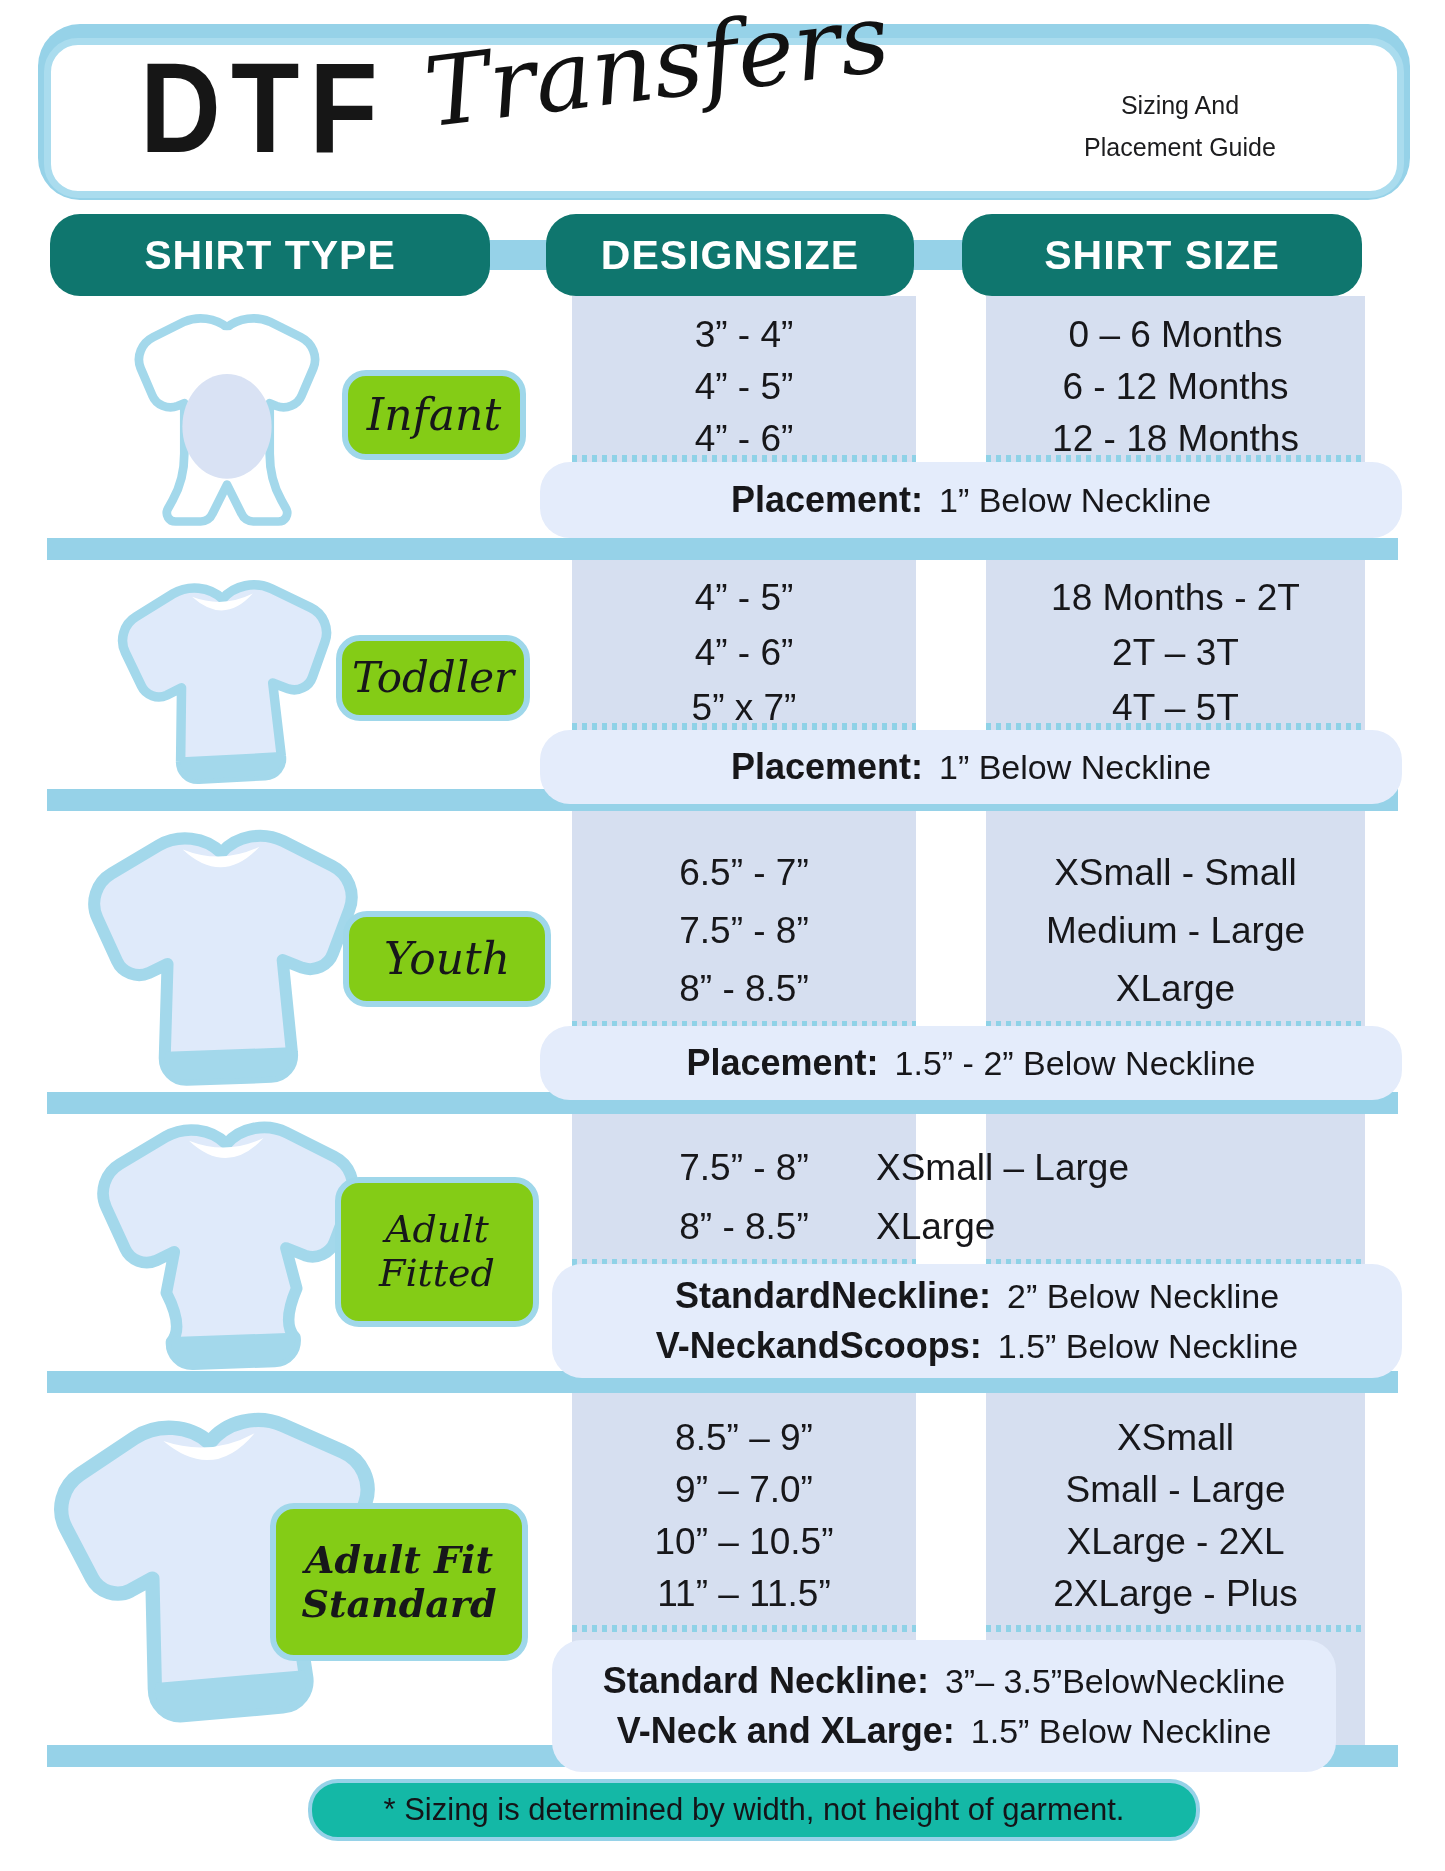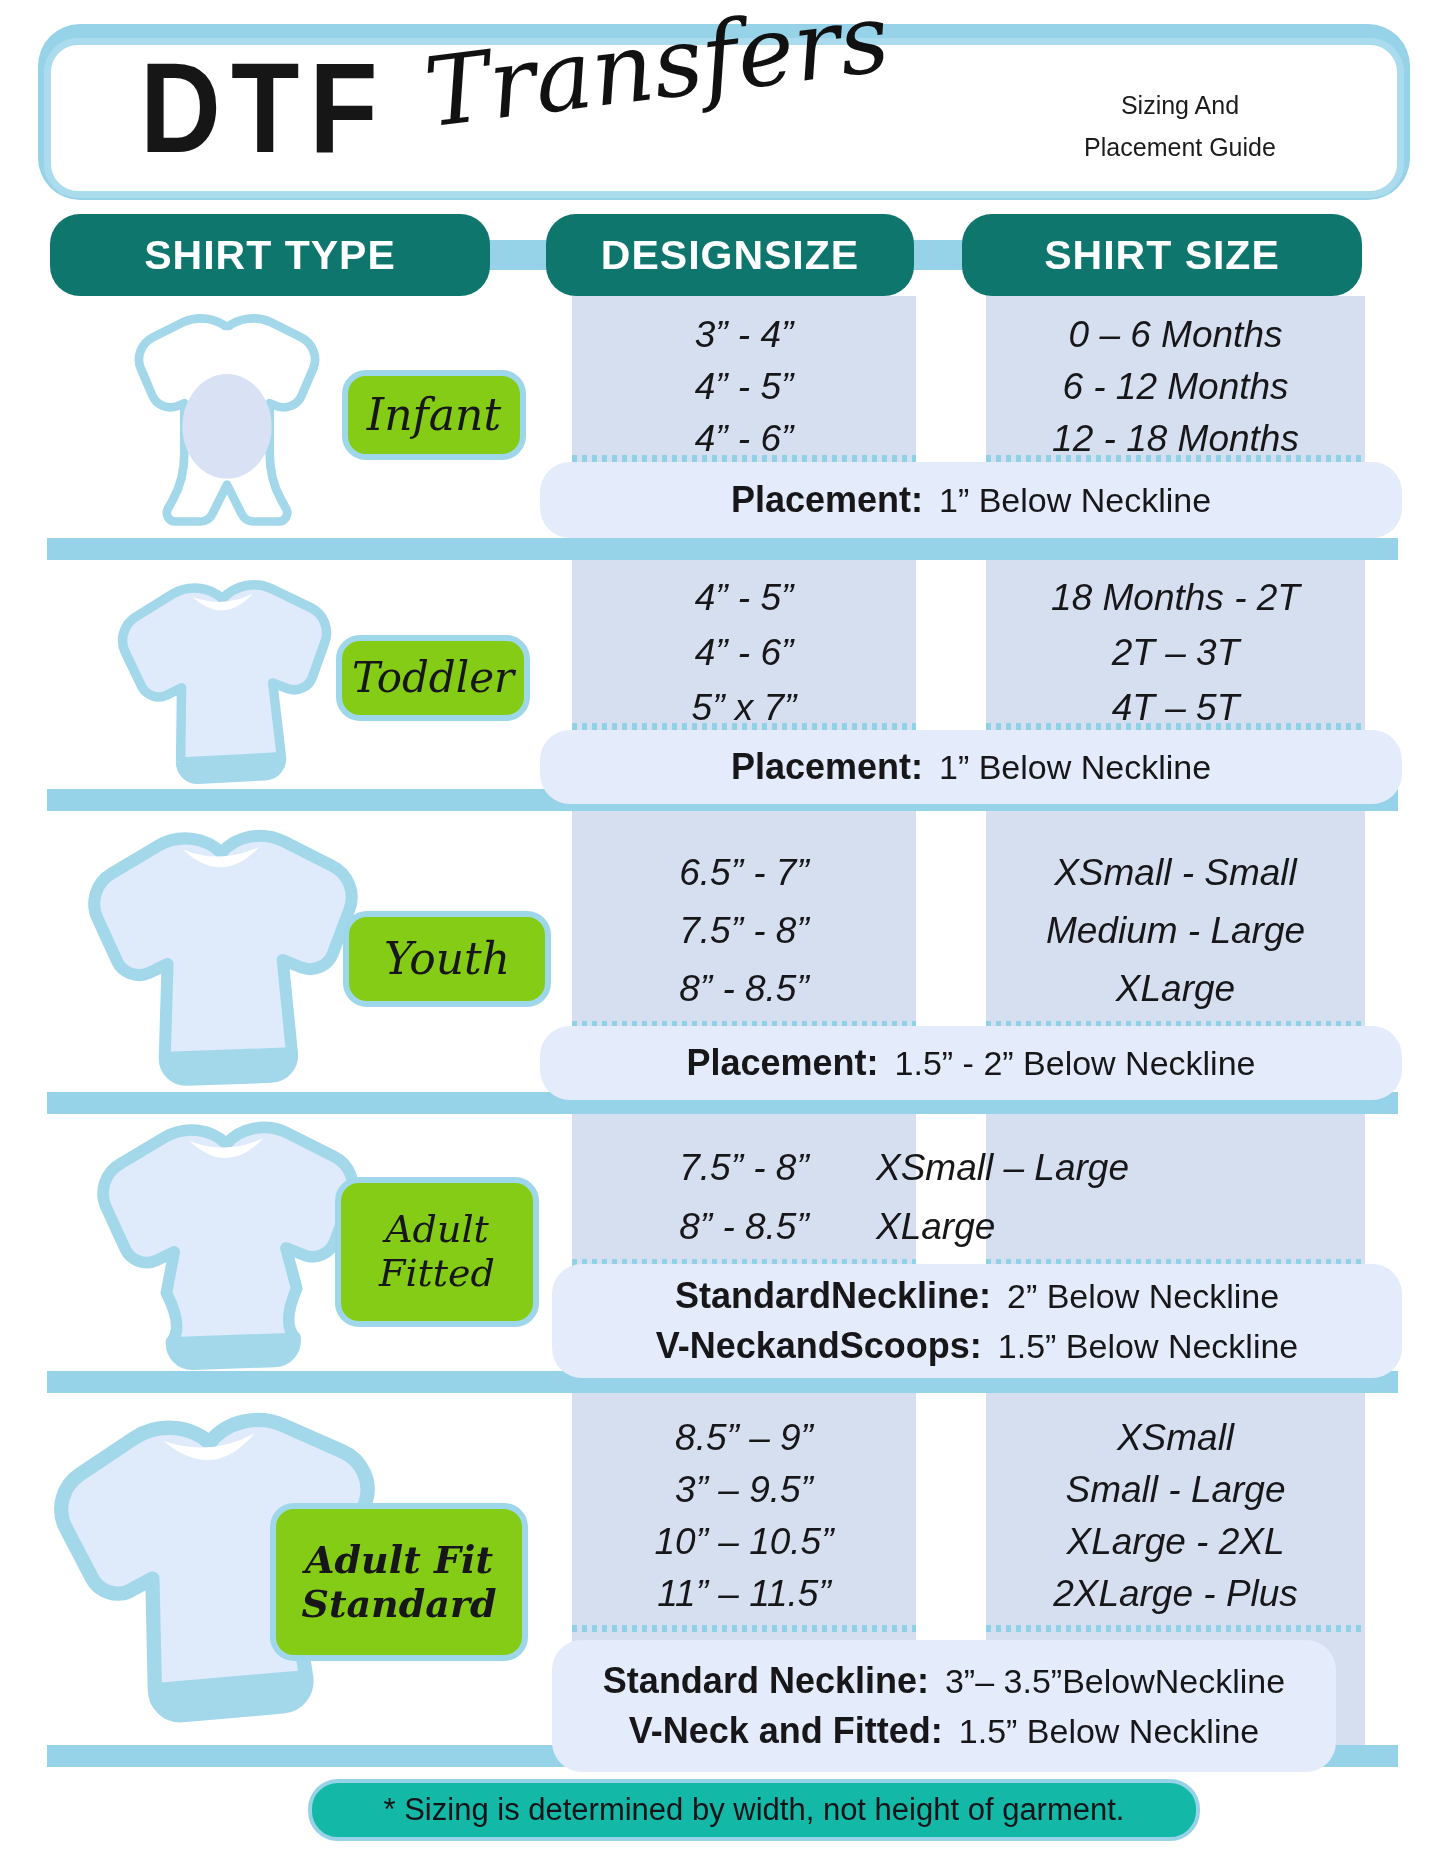--- a/index.html
+++ b/index.html
@@ -37,21 +37,21 @@
         display:flex;flex-direction:column;align-items:center;justify-content:center;gap:8px;}
   .pline{font-size:34px;white-space:nowrap;}
   .plabel{font-weight:800;font-size:36px;margin-right:16px;}
 
   
   .lpill{position:absolute;background:#84cc16;border:6px solid #9fd7ea;border-radius:24px;z-index:6;
         display:flex;flex-direction:column;align-items:center;justify-content:center;
         font-family:"DejaVu Serif",serif;font-style:italic;color:#17171a;line-height:1.15;}
 
   
-  .sizes{position:absolute;z-index:6;font-size:37px;text-align:center;font-style:italic;}
+  .sizes{position:absolute;z-index:6;font-size:37px;text-align:center;}
   .sizes.left{text-align:left;}
   .sline{white-space:nowrap;}
 
   .icon{position:absolute;z-index:2;}
 
   
   .footer-pill{position:absolute;left:308px;top:1779px;width:884px;height:54px;background:#14b8a6;
         border:4px solid #96d2e8;border-radius:30px;z-index:6;
         display:flex;align-items:center;justify-content:center;font-size:31px;color:#141418;}
 </style>
@@ -207,36 +207,36 @@
       <path d="M88 20 Q120 52 152 20 Q120 34 88 20 Z" fill="#ffffff"></path>
       <path d="M68 188 L172 188 L173 192 C174 203 166 212 155 212 L85 212 C74 212 66 203 67 192 Z" fill="#a3d8eb"></path>
     </svg>
   </div>
   <div class="lpill" style="left:270px;top:1503px;width:246px;height:146px;font-size:38px;font-weight:bold;">
     <span>Adult Fit</span>
     <span>Standard</span>
   </div>
   <div class="sizes" style="left:572px;width:344px;top:1412px;line-height:52px;">
     <div class="sline">8.5” – 9”</div>
-    <div class="sline">3” – 9.5”</div>
+    <div class="sline">9” – 7.0”</div>
     <div class="sline">10” – 10.5”</div>
     <div class="sline">11” – 11.5”</div>
   </div>
   <div class="sizes" style="left:986px;width:379px;top:1412px;line-height:52px;">
     <div class="sline">XSmall</div>
     <div class="sline">Small - Large</div>
     <div class="sline">XLarge - 2XL</div>
     <div class="sline">2XLarge - Plus</div>
   </div>
   <div class="ppill" style="left:552px;top:1640px;width:784px;height:132px;">
     <div class="pline">
       <span class="plabel">Standard Neckline:</span><span>3”– 3.5”BelowNeckline</span>
     </div>
     <div class="pline">
-      <span class="plabel">V-Neck and Fitted:</span><span>1.5” Below Neckline</span>
+      <span class="plabel">V-Neck and XLarge:</span><span>1.5” Below Neckline</span>
     </div>
   </div>
 
   <div class="footer-pill">
     <span>* Sizing is determined by width, not height of garment.</span>
   </div>
 
 </div>
 
 </body></html>

